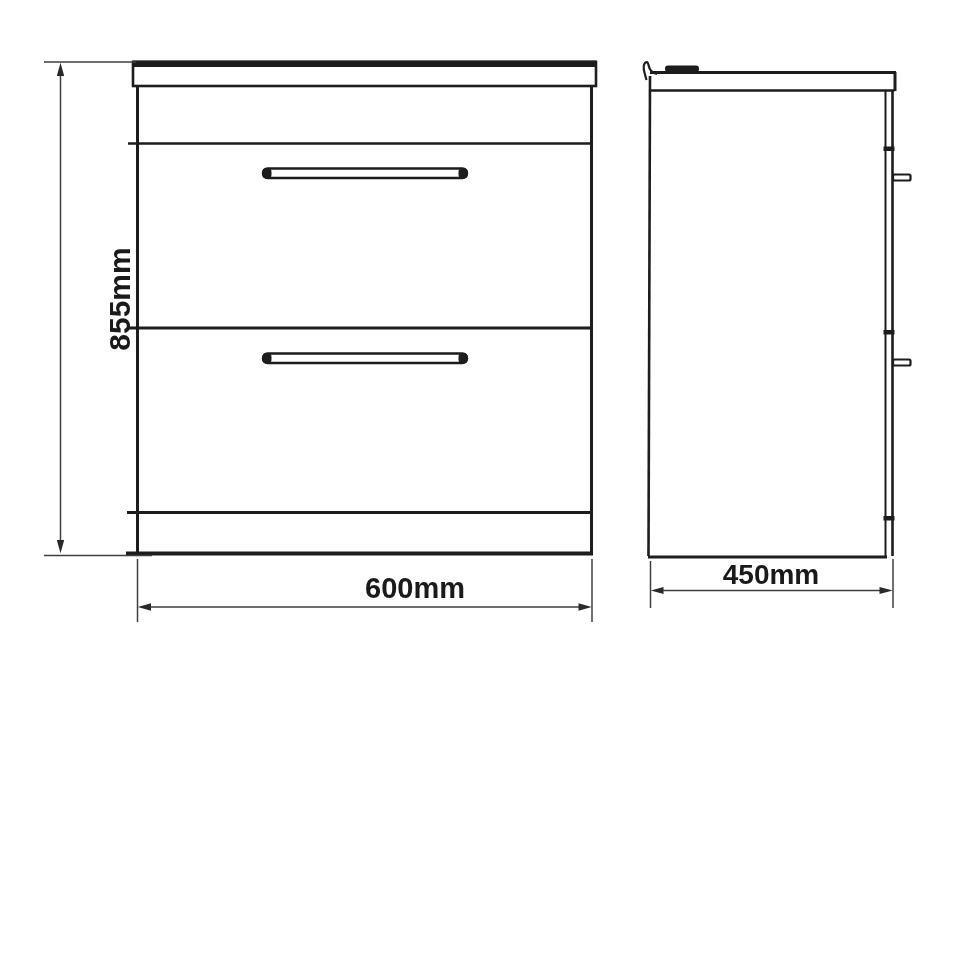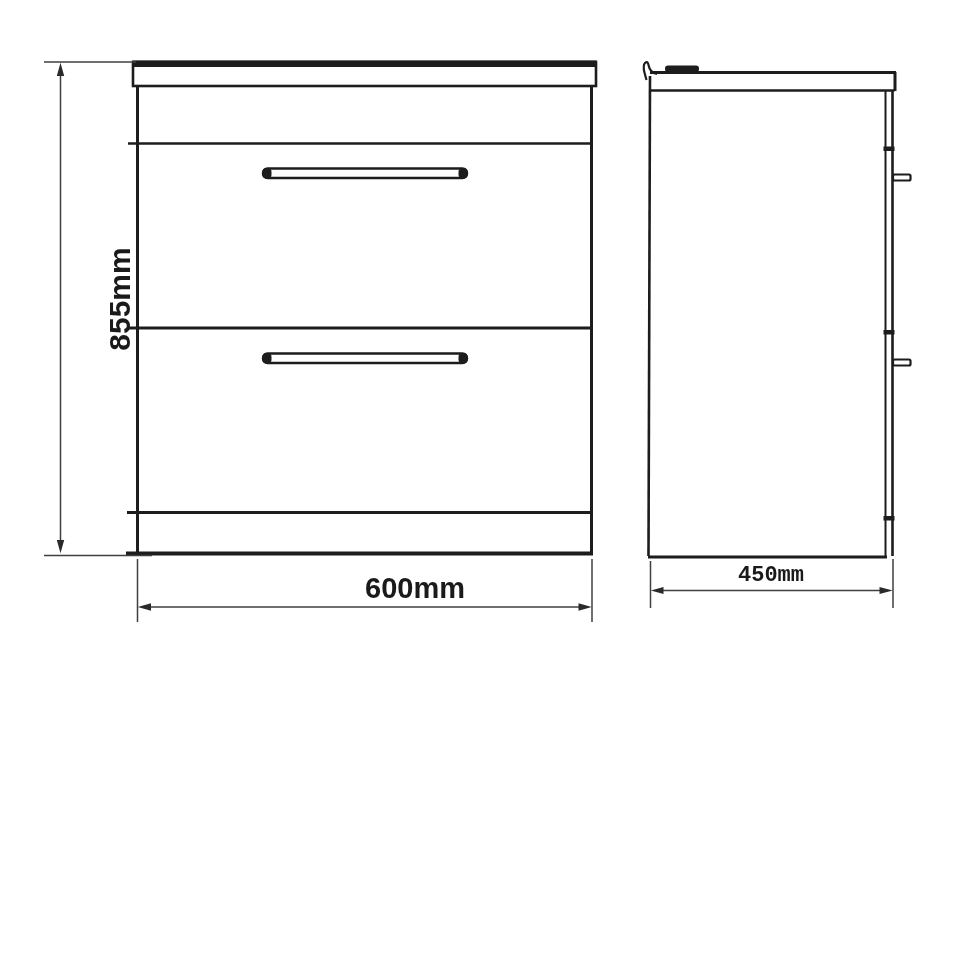--- a/index.html
+++ b/index.html
@@ -26,22 +26,21 @@
     font-size: 30px;
     transform: translate(-50%, -50%) rotate(-90deg);
   }
   .dim-label.width {
     left: 374px; top: 588px;
     font-size: 29px;
     margin-left: 41px;
   }
   .dim-label.depth {
     left: 771px; top: 575px;
-    font-size: 22px;
-    font-family: Liberation Mono, monospace;
+    font-size: 28px;
   }
 </style>
 </head>
 <body>
 
 <div class="canvas">
 
   <svg class="drawing" width="960" height="960" viewBox="0 0 960 960">
 
     <g>

